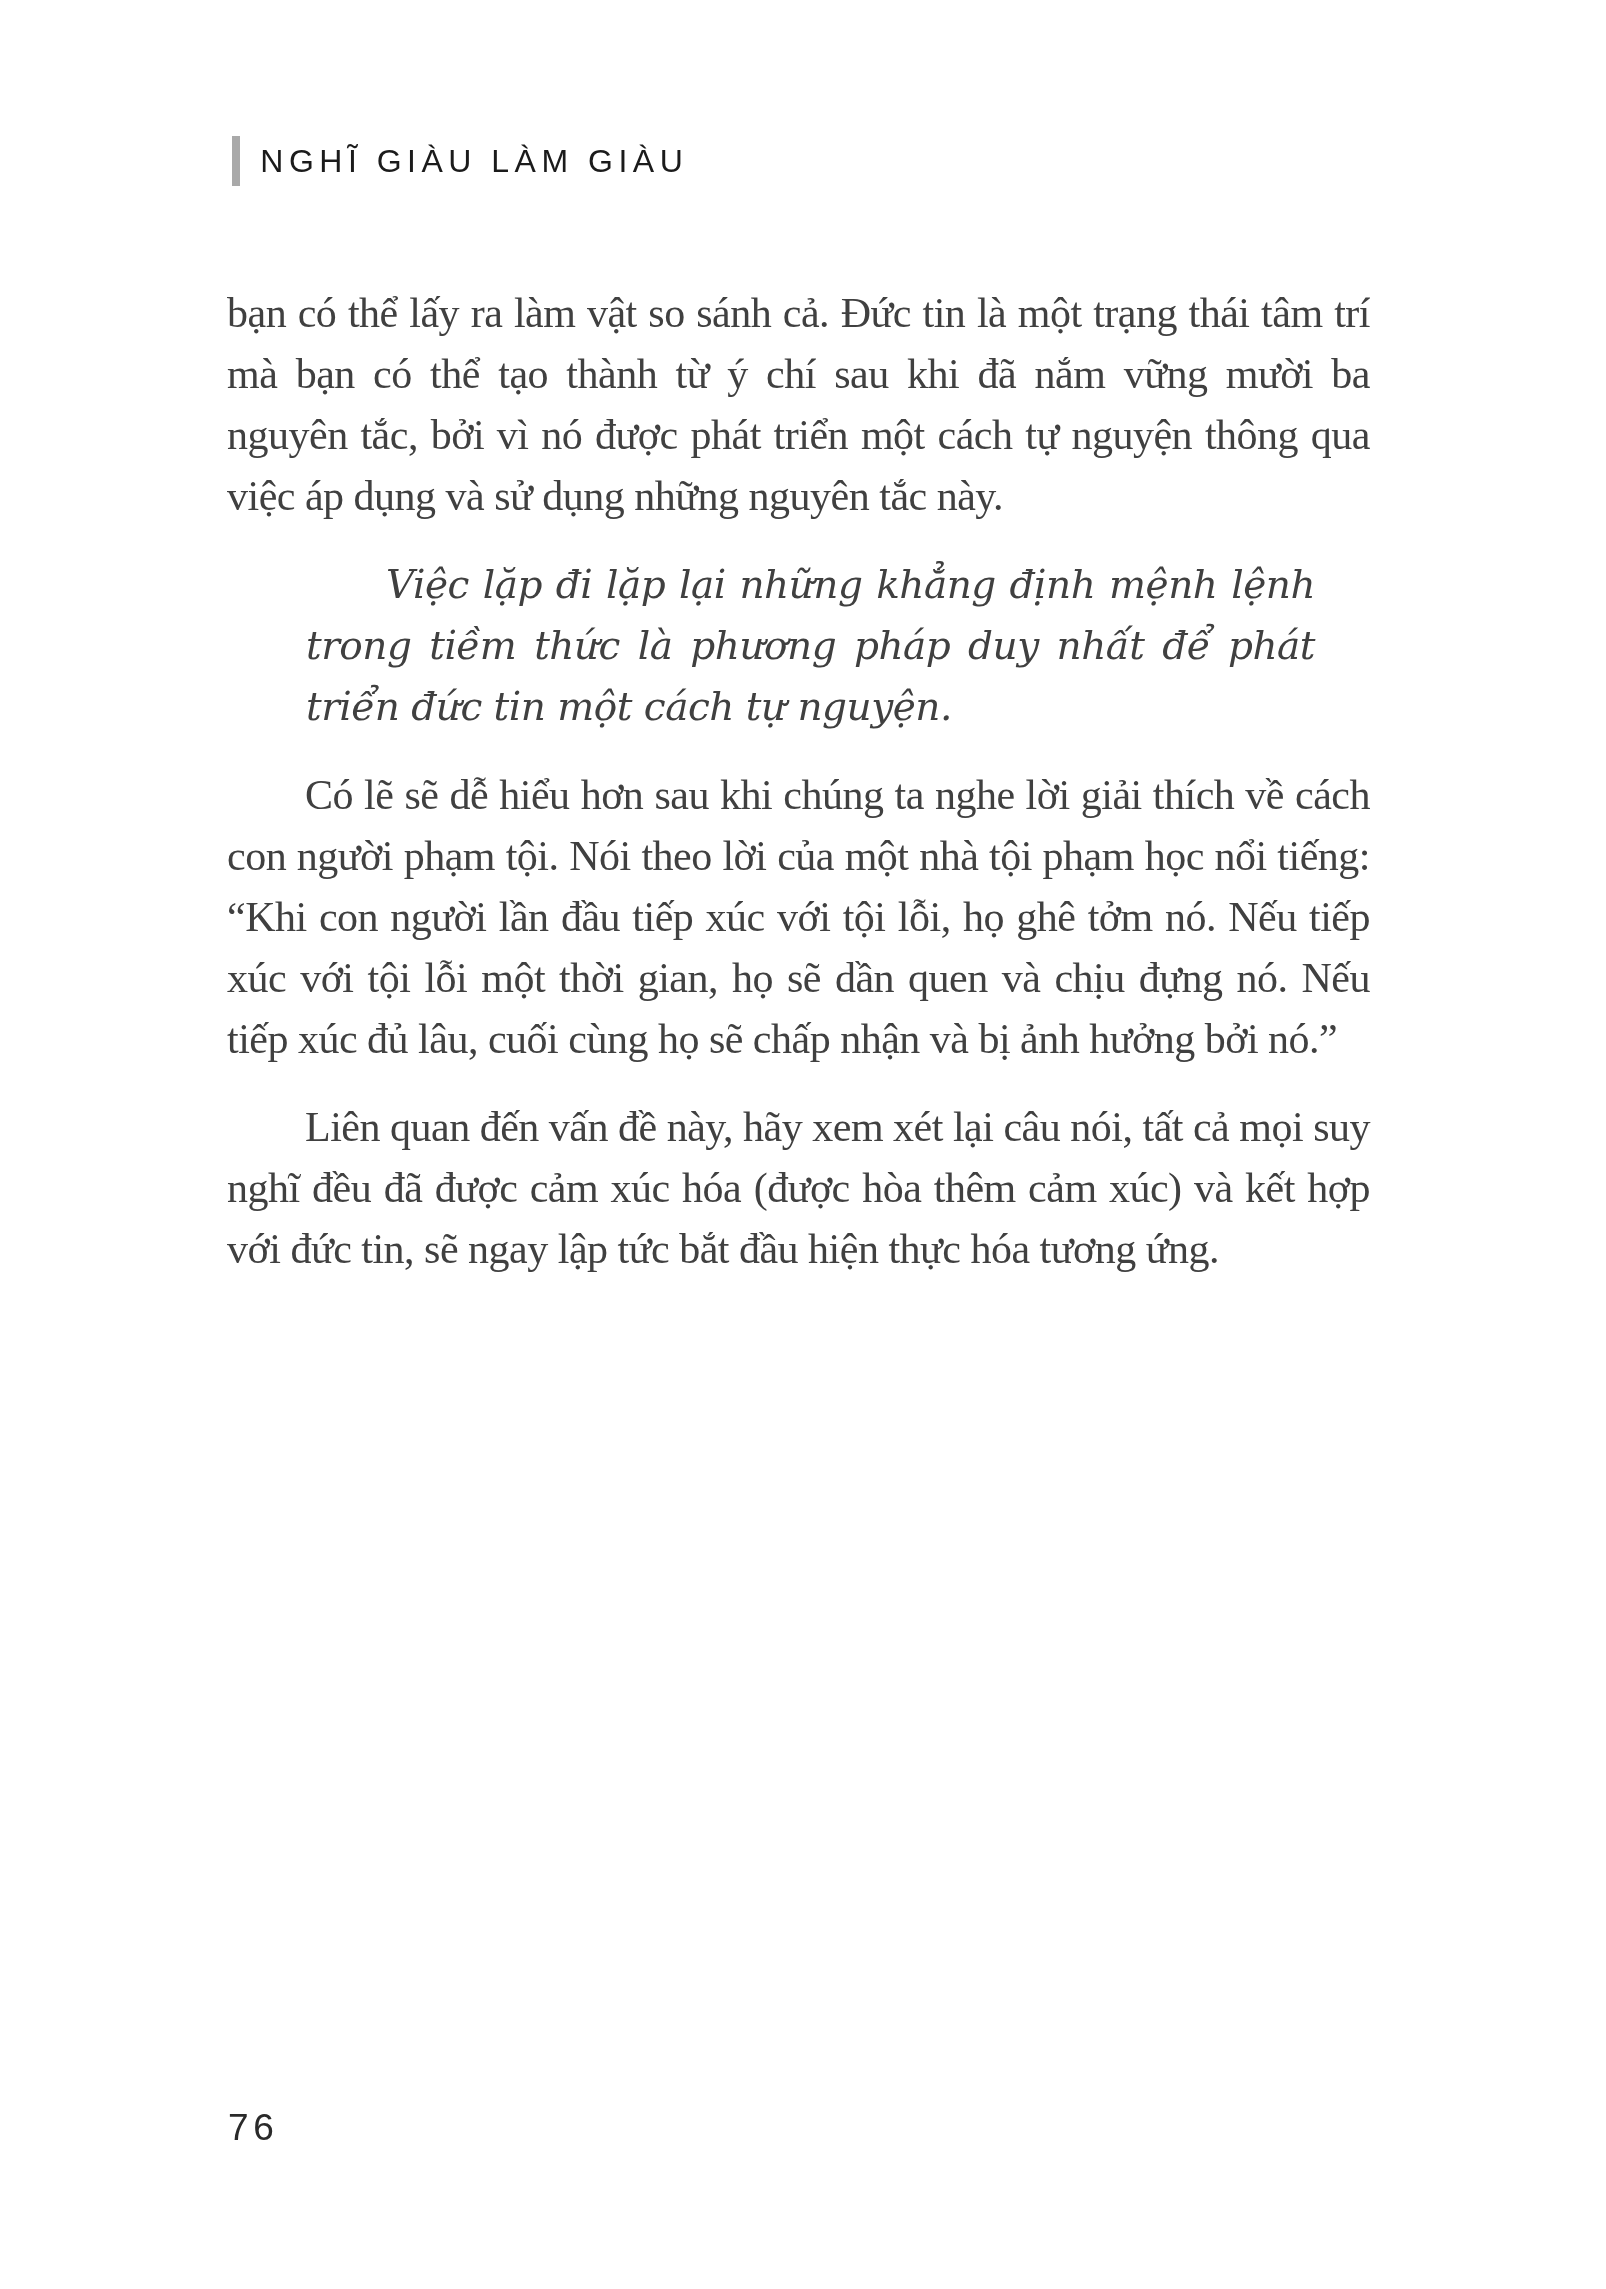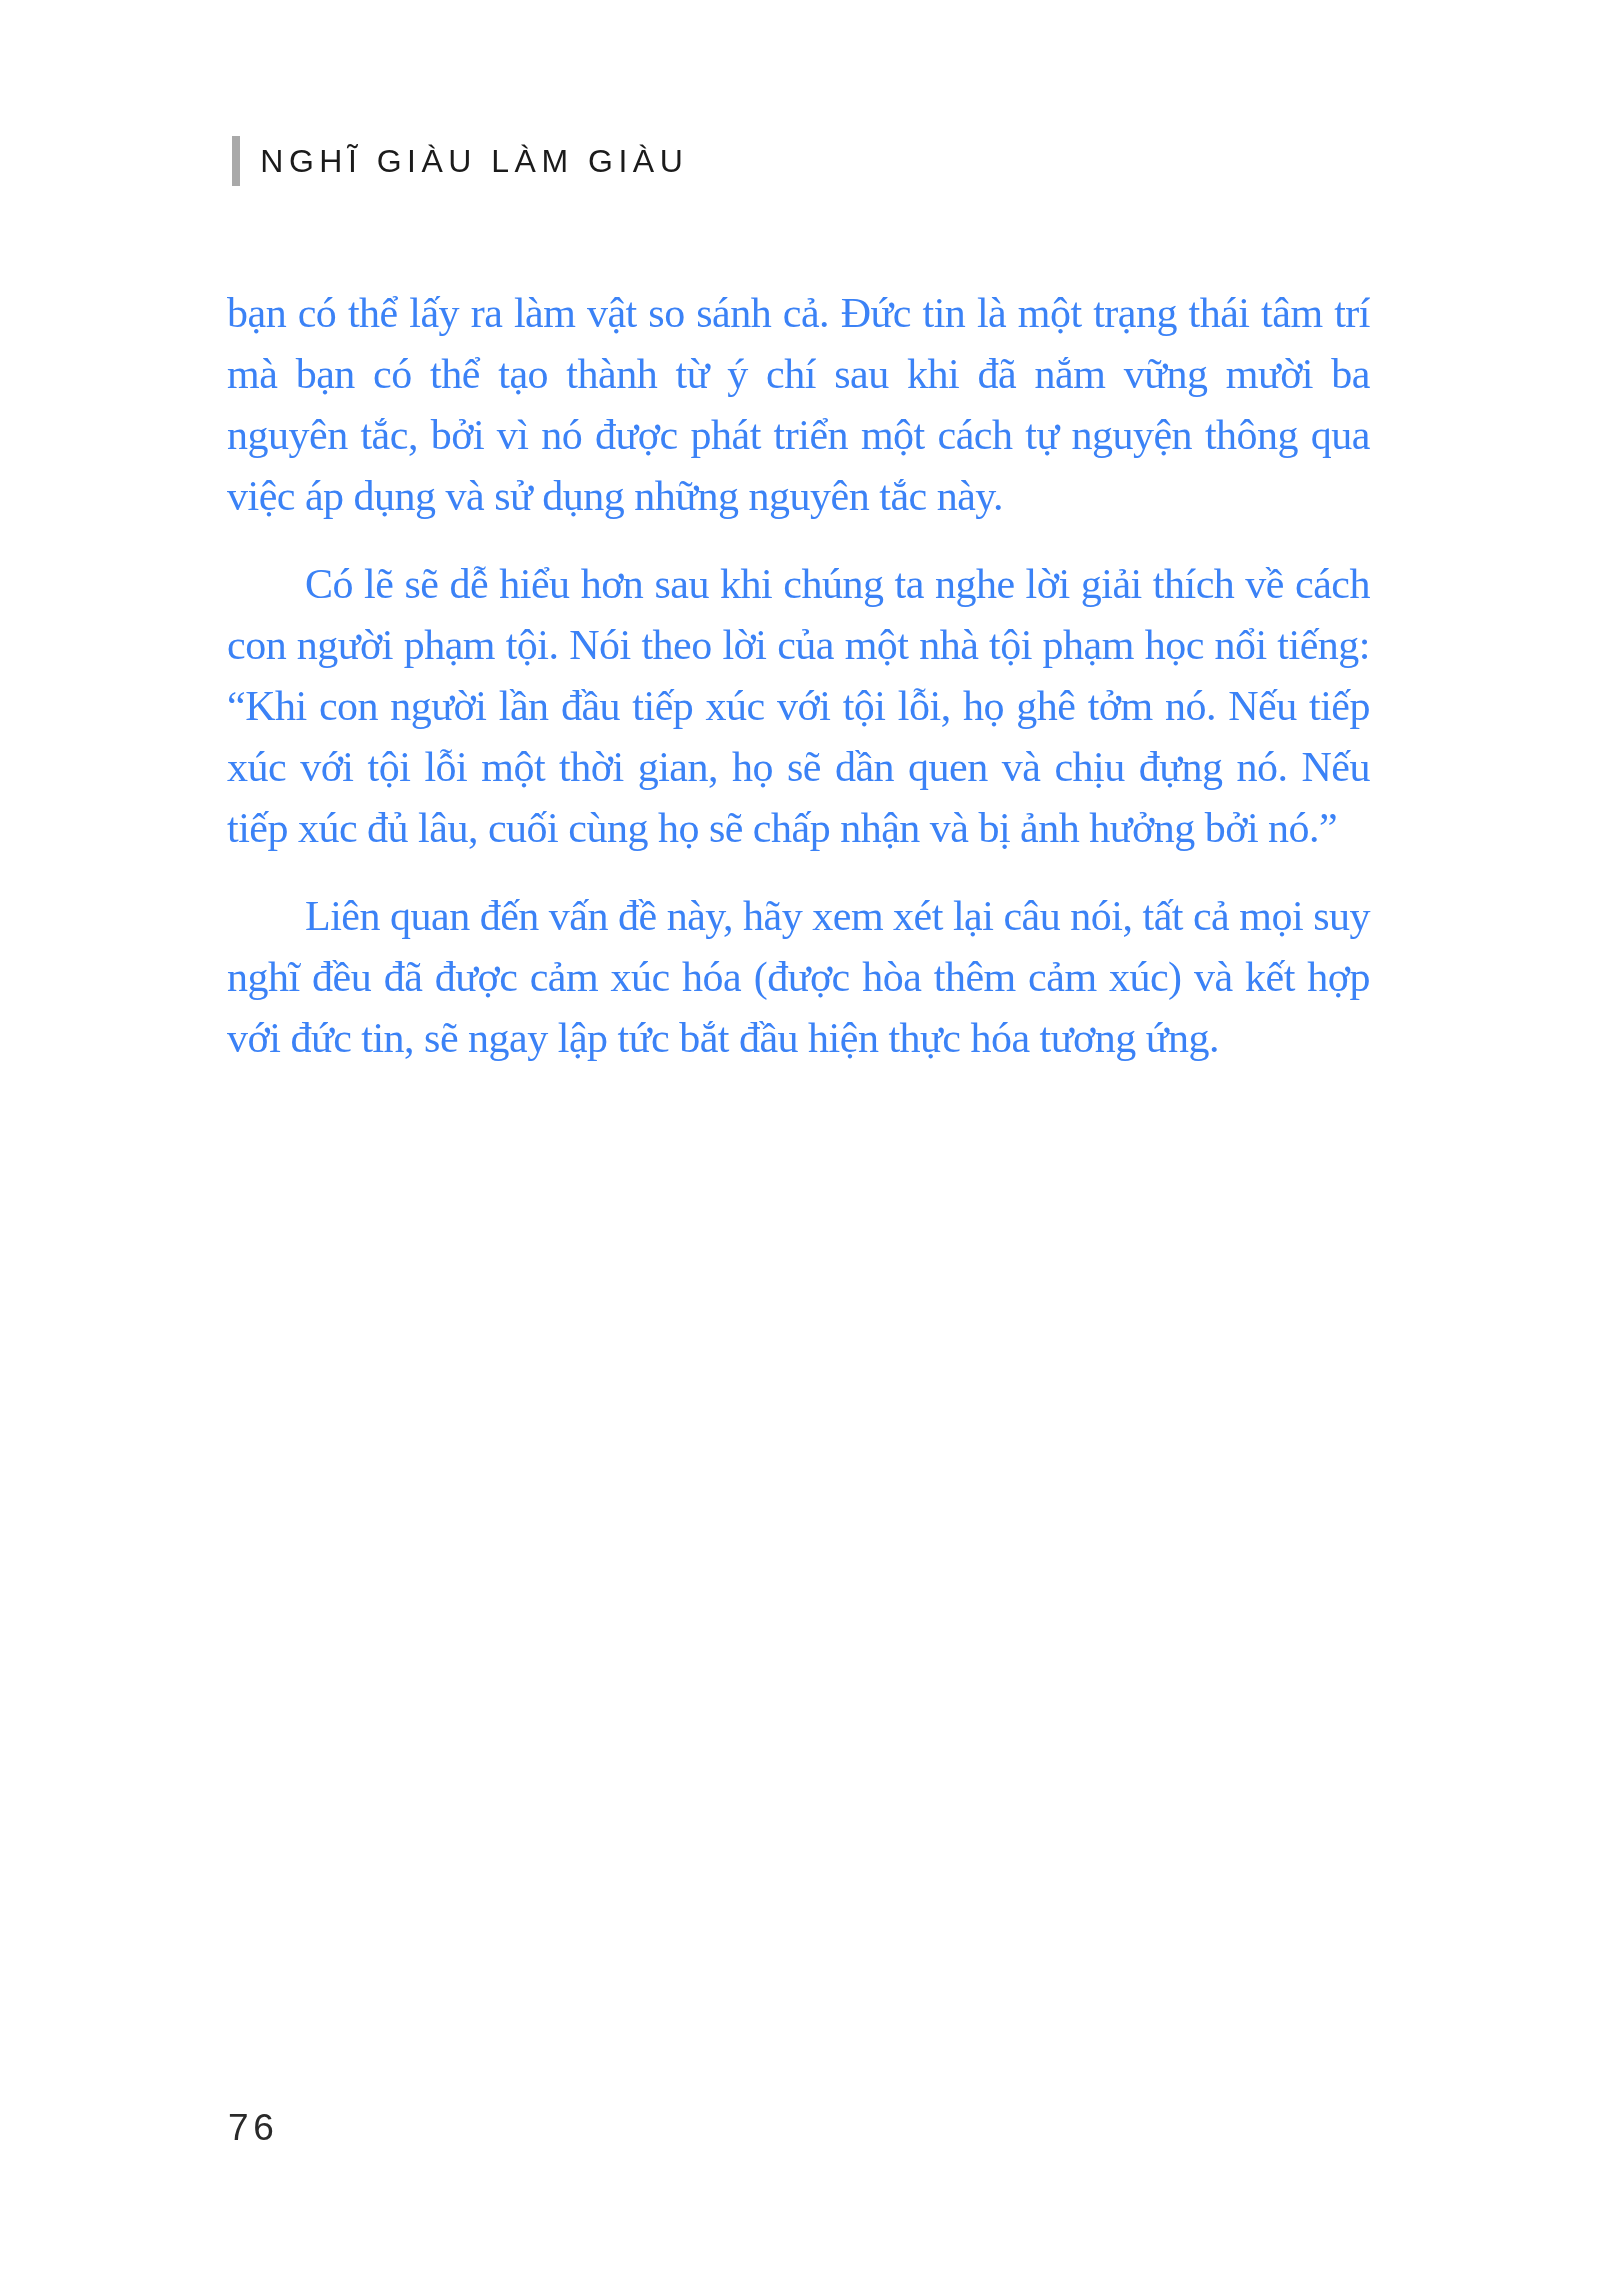--- a/index.html
+++ b/index.html
@@ -80,22 +80,23 @@
 </head>
 <body>
 
 <div class="page">
 
   <div class="running-header">
     <span class="accent-bar" style="background: rgb(169, 169, 169);"></span>
     <h1 class="running-title">NGHĨ GIÀU LÀM GIÀU</h1>
   </div>
 
-  <div class="page-body" style="color: #3b82f6;">
+  <div class="page-body" style="color: #404040;">
       <p class="para no-indent">bạn có thể lấy ra làm vật so sánh cả. Đức tin là một trạng thái tâm trí mà bạn có thể tạo thành từ ý chí sau khi đã nắm vững mười ba nguyên tắc, bởi vì nó được phát triển một cách tự nguyện thông qua việc áp dụng và sử dụng những nguyên tắc này.</p>
+      <p class="quote">Việc lặp đi lặp lại những khẳng định mệnh lệnh trong tiềm thức là phương pháp duy nhất để phát triển đức tin một cách tự nguyện.</p>
       <p class="para">Có lẽ sẽ dễ hiểu hơn sau khi chúng ta nghe lời giải thích về cách con người phạm tội. Nói theo lời của một nhà tội phạm học nổi tiếng: “Khi con người lần đầu tiếp xúc với tội lỗi, họ ghê tởm nó. Nếu tiếp xúc với tội lỗi một thời gian, họ sẽ dần quen và chịu đựng nó. Nếu tiếp xúc đủ lâu, cuối cùng họ sẽ chấp nhận và bị ảnh hưởng bởi nó.”</p>
       <p class="para">Liên quan đến vấn đề này, hãy xem xét lại câu nói, tất cả mọi suy nghĩ đều đã được cảm xúc hóa (được hòa thêm cảm xúc) và kết hợp với đức tin, sẽ ngay lập tức bắt đầu hiện thực hóa tương ứng.</p>
     </div>
 
   <div class="page-number">76</div>
 
 </div>
 
 
 </body></html>

